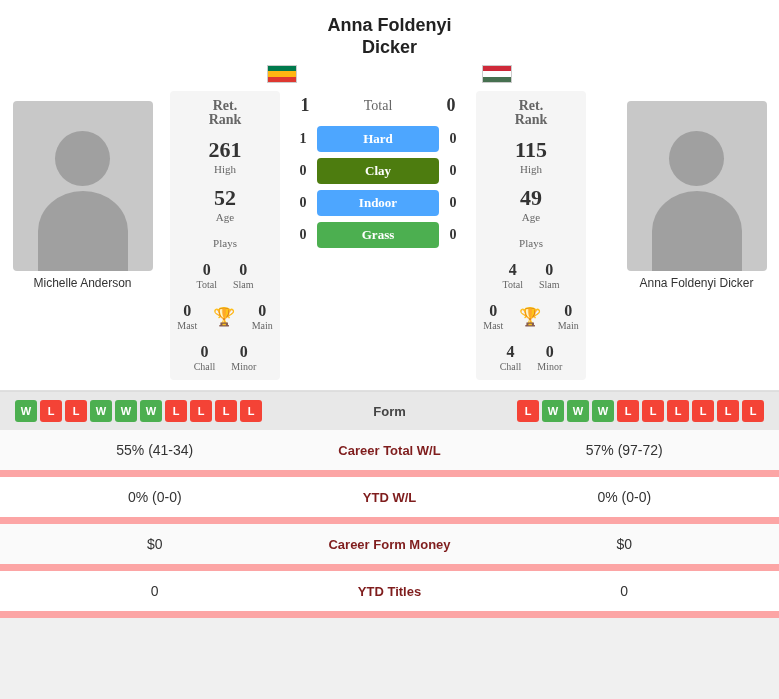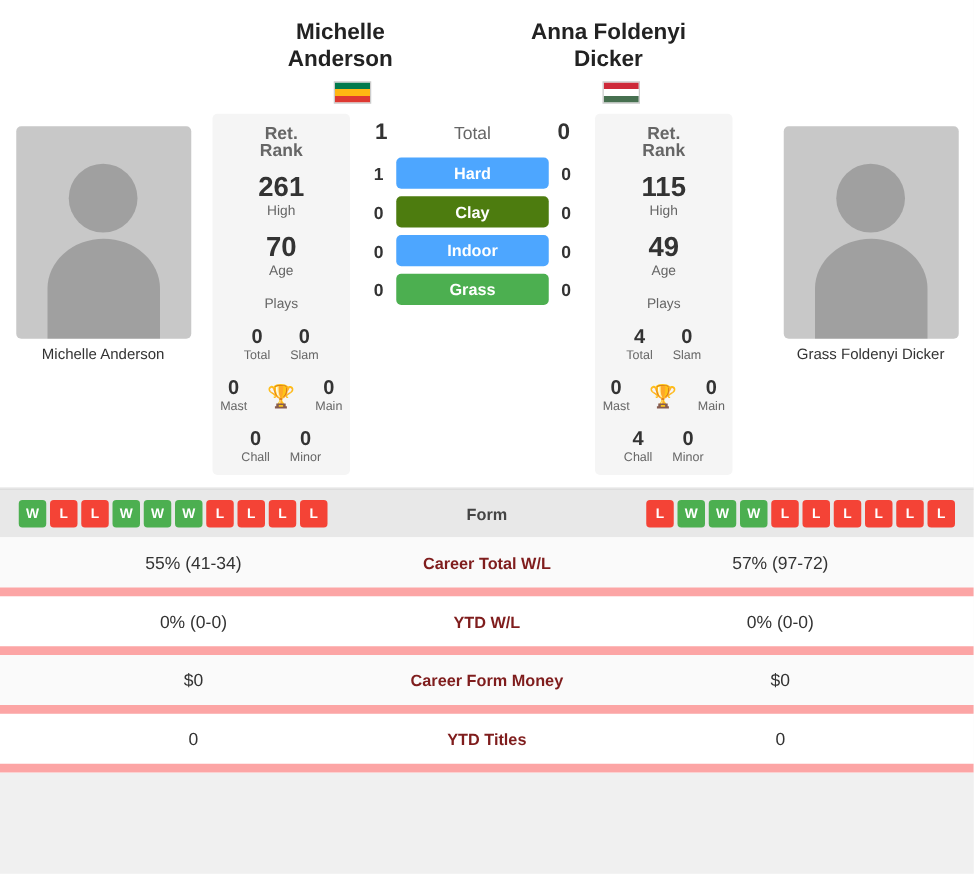--- a/index.html
+++ b/index.html
@@ -115,20 +115,21 @@
     
     .flag-hu {
       background: linear-gradient(to bottom, #CE2939 33%, #FFFFFF 33%, #FFFFFF 66%, #477050 66%);
     }
 
     .stats-grid {
       display: flex;
       width: 100%;
       gap: 8px;
       padding: 0 5px;
+      font-family: Liberation Serif, serif;
     }
 
     .player-stats-col {
       width: 110px;
       background: #f5f5f5;
       border-radius: 4px;
       padding: 8px 5px;
       display: flex;
       flex-direction: column;
       align-items: center;
@@ -337,41 +338,40 @@
       <div class="player-avatar">
         <div class="avatar-head"></div>
         <div class="avatar-body"></div>
       </div>
       <div class="player-name-label">Michelle Anderson</div>
     </div>
 
     <div class="center-section">
 
       <div class="player-names-row">
-        <div class="player-name-top">Michelle<br>Anderson</div>
         <div class="player-name-top">Anna Foldenyi<br>Dicker</div>
       </div>
 
       <div class="flag-row">
         <div class="flag flag-sa"></div>
         <div class="flag flag-hu"></div>
       </div>
 
       <div class="stats-grid">
 
         <div class="player-stats-col">
           <div class="stat-item">
             <div class="stat-value" style="font-size:14px; color:#666;">Ret.<br>Rank</div>
           </div>
           <div class="stat-item">
             <div class="stat-value">261</div>
             <div class="stat-label">High</div>
           </div>
           <div class="stat-item">
-            <div class="stat-value">70</div>
+            <div class="stat-value">52</div>
             <div class="stat-label">Age</div>
           </div>
           <div class="stat-item">
             <div class="stat-label">Plays</div>
           </div>
           <div class="stat-row-pair">
             <div class="stat-sub">
               <div class="stat-sub-value">0</div>
               <div class="stat-sub-label">Total</div>
             </div>
@@ -480,21 +480,21 @@
         </div>
 
       </div>
     </div>
 
     <div class="player-photo">
       <div class="player-avatar">
         <div class="avatar-head"></div>
         <div class="avatar-body"></div>
       </div>
-      <div class="player-name-label">Grass Foldenyi Dicker</div>
+      <div class="player-name-label">Anna Foldenyi Dicker</div>
     </div>
 
   </div>
 
   <div class="form-section">
     <div class="form-left" id="form-left-badges">
         <div class="form-badge badge-w">W</div>
         <div class="form-badge badge-l">L</div>
         <div class="form-badge badge-l">L</div>
         <div class="form-badge badge-w">W</div>

